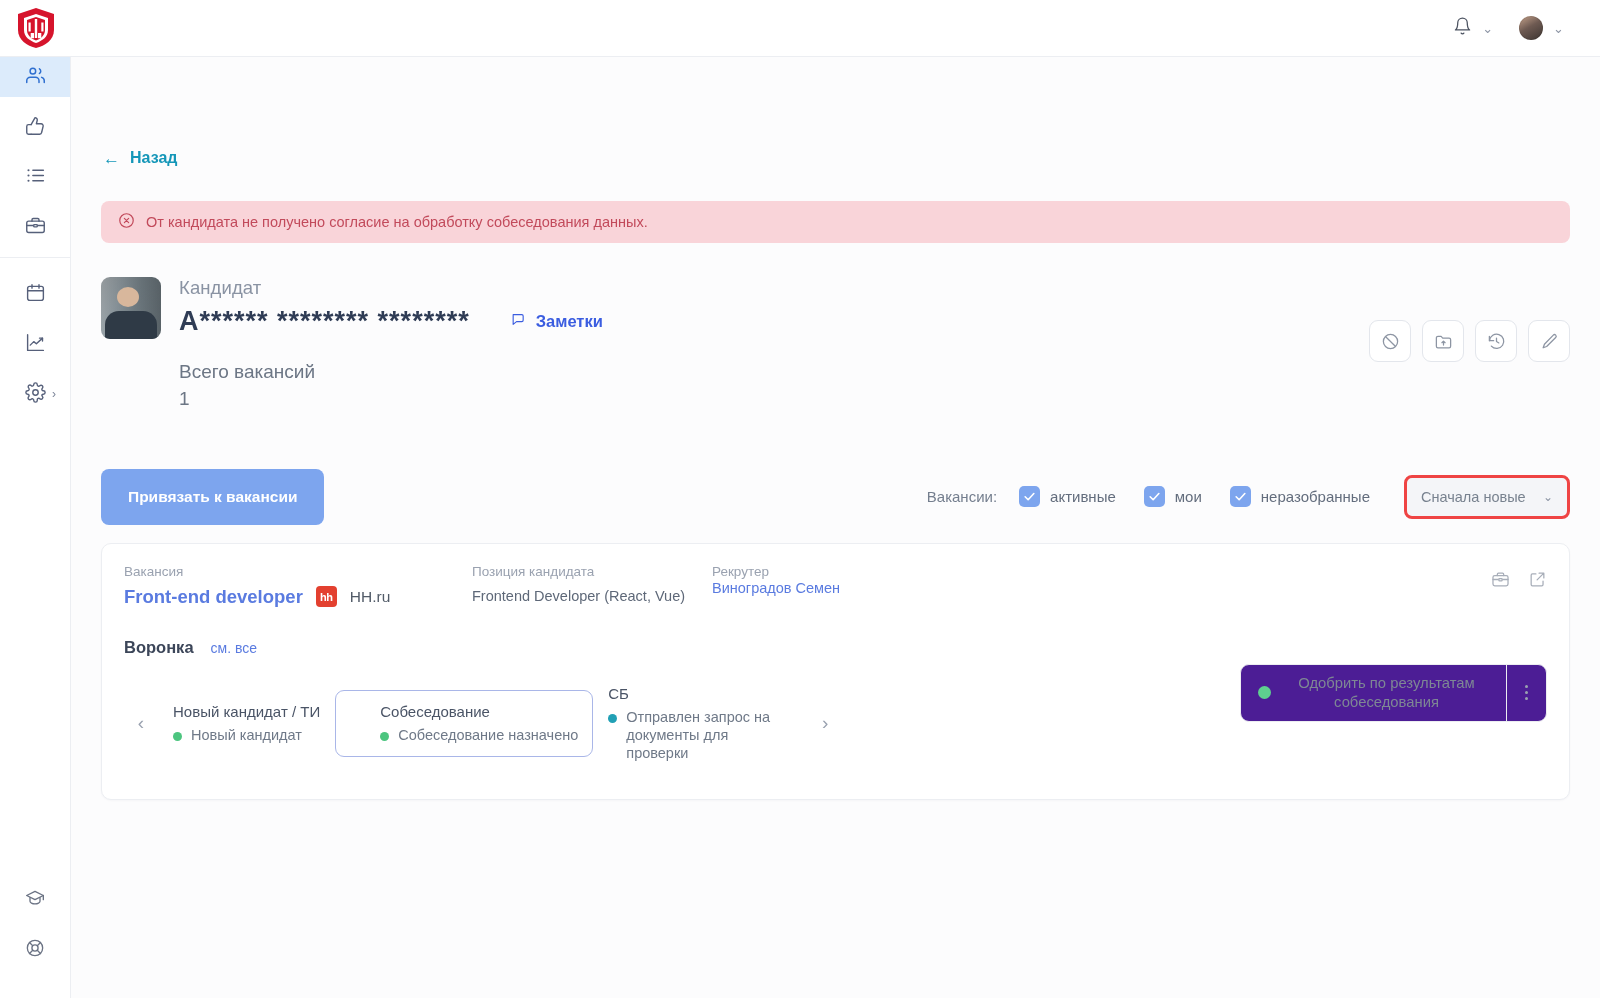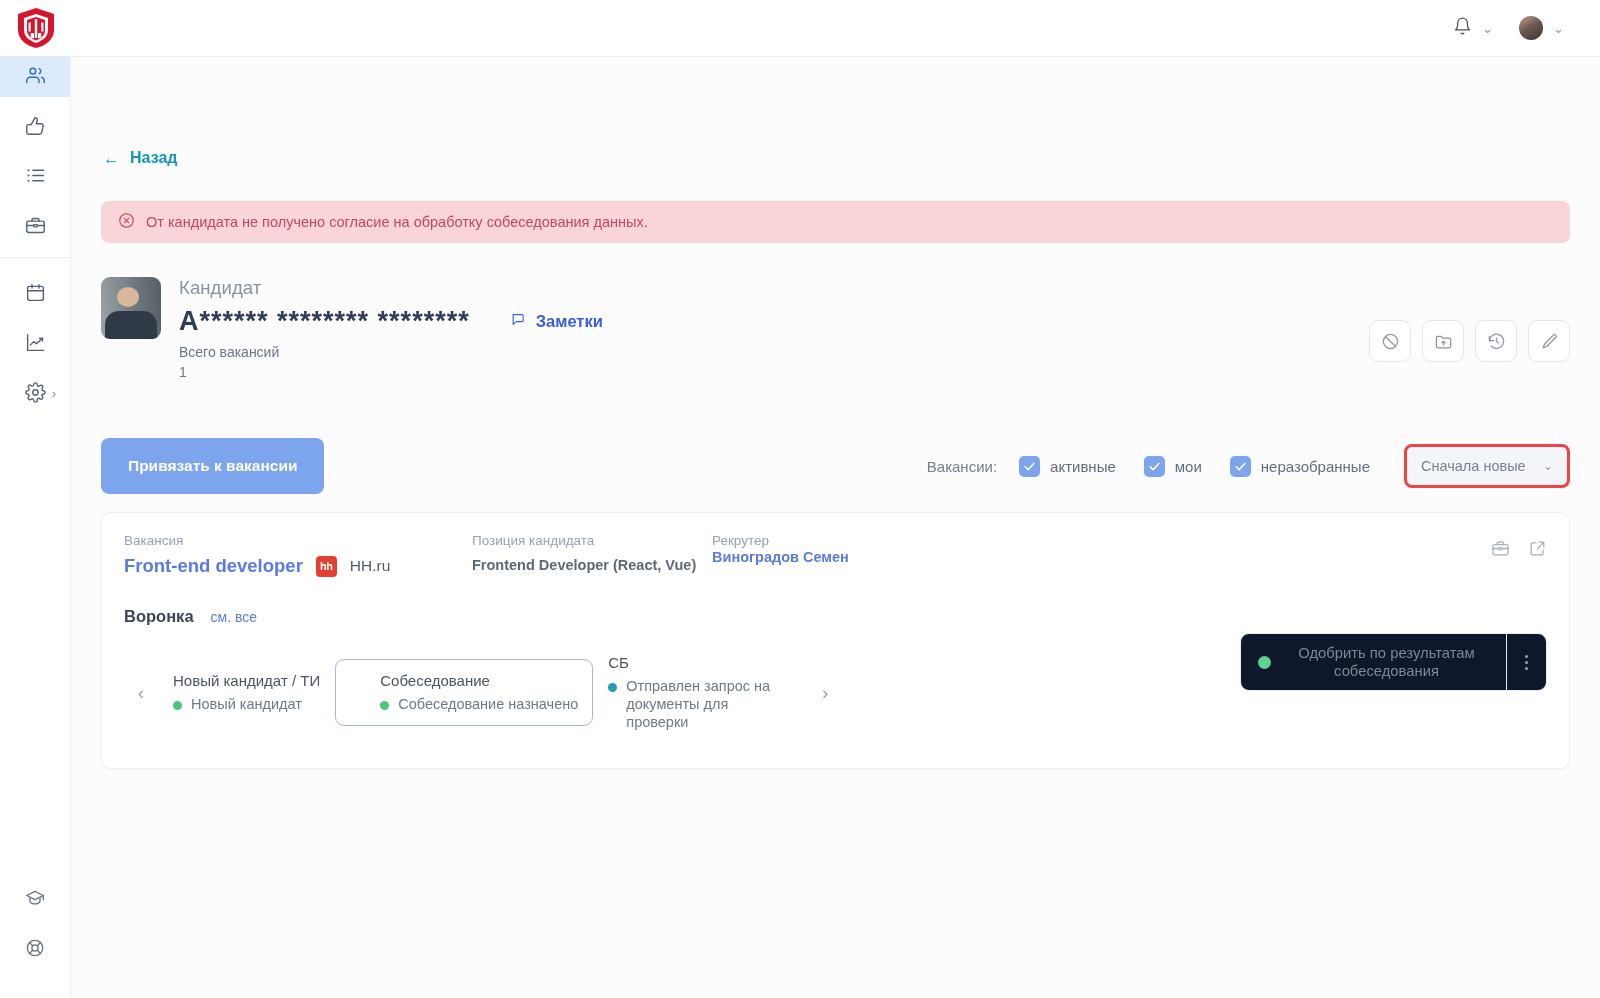--- a/index.html
+++ b/index.html
@@ -90,21 +90,21 @@
   .cand-label { color: #8a93a3; font-size: 18.5px; letter-spacing:.1px; }
   .cand-name-row { display: flex; align-items: center; gap: 40px; margin-top: 7px; }
   .cand-name {
     font-size: 27px; font-weight: 700; color: #2f3c55; letter-spacing: 1px;
     white-space: nowrap;
   }
   .notes-link {
     display: inline-flex; align-items: center; gap: 9px;
     color: #3b5de0; font-size: 16.5px; font-weight: 700; white-space: nowrap;
   }
-  .cand-meta { margin-top: 5px; color: #6c7685; font-size: 14px; line-height: 1.45; }
+  .cand-meta { margin-top: 21px; color: #6c7685; font-size: 19px; line-height: 1.45; }
 
   .cand-actions {
     position: absolute; right: 30px; top: 263px; display: flex; gap: 11px;
   }
   .icon-btn {
     width: 42px; height: 42px; border-radius: 9px; background: #fff;
     border: 1px solid #e3e6ec; display: flex; align-items: center; justify-content: center;
     color: #8d95a3;
   }
 
@@ -145,41 +145,41 @@
   .col-rec { width: 240px; }
   .col-h { color: #9aa2b0; font-size: 13.5px; }
   .vac-line { display: flex; align-items: center; gap: 13px; margin-top: 7px; }
   .vac-title { color: #5a7be0; font-size: 18.5px; font-weight: 700; }
   .hh-badge {
     width: 21px; height: 21px; border-radius: 4px; background: #e3402f;
     color: #fff; font-size: 11px; font-weight: 700;
     display: flex; align-items: center; justify-content: center; letter-spacing:-.3px;
   }
   .hh-text { color: #525b68; font-size: 15.5px; }
-  .val { margin-top: 9px; color: #5e6878; font-size: 14.5px; font-weight: bold; }
+  .val { margin-top: 9px; color: #5e6878; font-size: 14.5px; }
   .val.link { color: #5a7be0; }
   .card-tools { position: absolute; right: 22px; top: 26px; display: flex; gap: 18px; color:#a8aeb9; }
 
   .funnel-head { display: flex; align-items: baseline; gap: 17px; margin-top: 30px; }
   .funnel-title { color: #3c4659; font-size: 16.5px; font-weight: 700; }
   .funnel-all { color: #5a7be0; font-size: 14px; }
 
   .funnel-row { display: flex; align-items: center; margin-top: 15px; position: relative; }
   .fn-arrow { width: 34px; color: #9aa2b0; font-size: 19px; display:flex; align-items:center; justify-content:center;}
   .stage { padding: 12px 14px; border-radius: 9px; border: 1px solid transparent; }
   .stage.active { border-color: #a9b6e8; padding-left: 44px; }
   .stage-title { color: #4a5466; font-size: 15px; }
   .stage-sub { display: flex; align-items: flex-start; gap: 9px; margin-top: 6px; }
   .dot { width: 9px; height: 9px; border-radius: 50%; flex: 0 0 auto; margin-top: 6px; }
   .stage-sub-text { color: #6f7988; font-size: 14.5px; line-height: 1.25; }
 
   .approve-wrap {
     position: absolute; right: 0; top: -8px;
     display: flex; align-items: stretch; border: 1px solid #ecedf1; border-radius: 9px;
-    background: #0f172a; height: 58px;
+    background: #4c1d95; height: 58px;
   }
   .approve-btn {
     display: flex; align-items: center; gap: 13px; padding: 0 17px; width: 265px;
   }
   .approve-text { color: #7e8794; font-size: 14.8px; line-height: 1.25; text-align: center; }
   .approve-more {
     width: 40px; border-left: 1px solid #ecedf1; display: flex; align-items: center;
     justify-content: center; color: #9aa2b0; font-size: 17px; letter-spacing: 1px;
   }
   .vdots { display:flex; flex-direction:column; gap:3px; }

